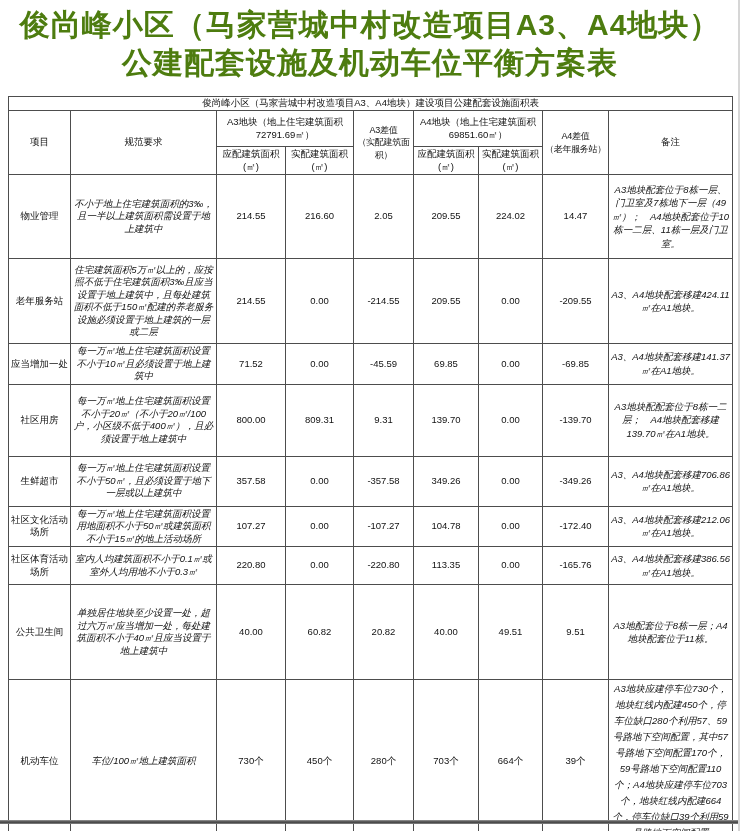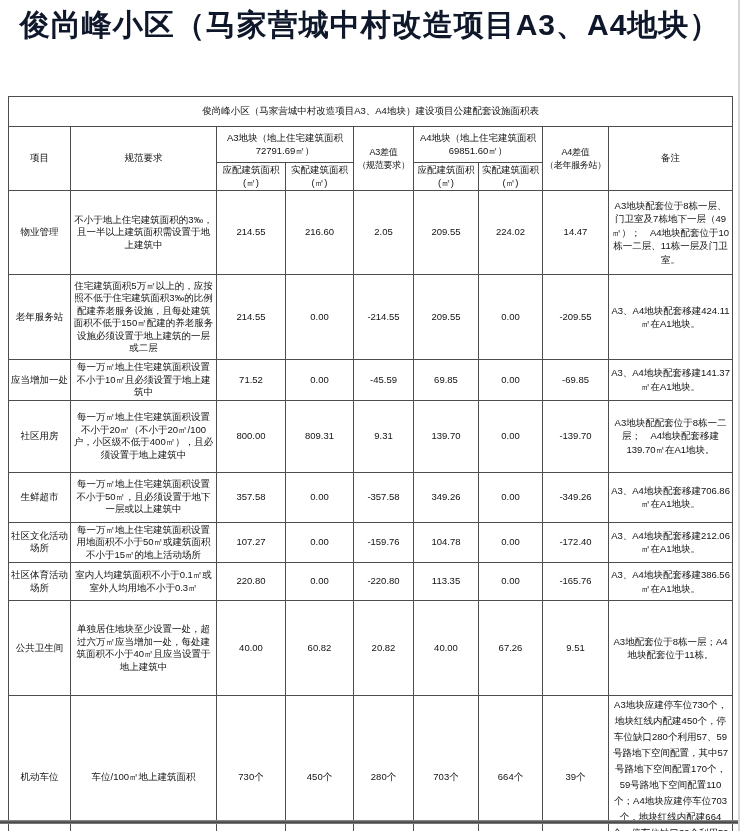--- a/index.html
+++ b/index.html
@@ -5,39 +5,39 @@
   html,body{margin:0;padding:0;background:#ffffff;}
   body{
     width:740px;height:831px;position:relative;overflow:hidden;
     font-family:"Liberation Sans","DejaVu Sans",sans-serif;
     color:#1a1a1a;
     -webkit-font-smoothing:antialiased;
   }
   .page-title{
     width:740px;text-align:center;padding-top:6px;
     font-size:30px;font-weight:bold;line-height:38px;
-    letter-spacing:1px;color:#0f172a;
+    letter-spacing:1px;color:#4d7c0f;
   }
   .doc-table{
     position:absolute;left:8px;top:96px;width:724px;
     border-collapse:collapse;table-layout:fixed;
     font-size:9.5px;line-height:12.5px;color:#111;
   }
   .doc-table td{
     border:1px solid #4d4d4d;
     text-align:center;vertical-align:middle;
     padding:1px 2px;overflow:hidden;
   }
-  .caption-row td{height:13px;padding:8px;font-size:9.5px;margin-left:16px;}
+  .caption-row td{height:13px;padding:0;font-size:9.5px;margin-left:16px;}
   .hdr-row1 td{height:33px;}
   .hdr-row2 td{height:25px;}
   .pre{white-space:pre-line;}
   .hdr-diff{font-size:9px;letter-spacing:-0.3px;padding:0;}
-  .cell-spec{padding:1px 3px;}
-  .cell-remark{padding:1px 3px;line-height:13.5px;}
+  .cell-spec{padding:1px 3px;font-style:italic;}
+  .cell-remark{padding:1px 3px;line-height:13.5px;font-style:italic;}
   tbody tr:nth-child(1){height:84px;}
   tbody tr:nth-child(2){height:85px;}
   tbody tr:nth-child(3){height:38px;}
   tbody tr:nth-child(4){height:72px;}
   tbody tr:nth-child(5){height:50px;}
   tbody tr:nth-child(6){height:40px;}
   tbody tr:nth-child(7){height:38px;}
   tbody tr:nth-child(8){height:95px;}
   tbody tr:nth-child(9){height:150px;}
   tbody tr:nth-child(9) .cell-remark{line-height:16px;}
@@ -48,20 +48,21 @@
   .scan-right-edge{
     position:absolute;right:0;top:0;width:2px;height:831px;
     background:#d6d6d6;
   }
 </style>
 </head>
 <body>
 
 <div class="page-title">
   <div>俊尚峰小区（马家营城中村改造项目A3、A4地块）</div>
+  <div>公建配套设施及机动车位平衡方案表</div>
 </div>
 
 <table class="doc-table">
   <colgroup>
     <col style="width:62px">
       <col style="width:146px">
     <col style="width:69px">
       <col style="width:68px">
       <col style="width:60px">
     <col style="width:65px">
@@ -72,21 +73,21 @@
   <thead>
     <tr class="caption-row">
       <td colspan="9">俊尚峰小区（马家营城中村改造项目A3、A4地块）建设项目公建配套设施面积表</td>
     </tr>
     <tr class="hdr-row1">
       <td rowspan="2">项目</td>
       <td rowspan="2">规范要求</td>
       <td colspan="2" class="pre">A3地块（地上住宅建筑面积
 72791.69㎡）</td>
       <td rowspan="2" class="pre hdr-diff">A3差值
-（规范要求）</td>
+（实配建筑面积）</td>
       <td colspan="2" class="pre">A4地块（地上住宅建筑面积
 69851.60㎡）</td>
       <td rowspan="2" class="pre hdr-diff">A4差值
 （老年服务站）</td>
       <td rowspan="2">备注</td>
     </tr>
     <tr class="hdr-row2">
       <td class="pre">应配建筑面积
 (㎡)</td>
       <td class="pre">实配建筑面积
@@ -104,21 +105,21 @@
         <td class="cell-a3_required">214.55</td>
         <td class="cell-a3_actual">216.60</td>
         <td class="cell-a3_diff">2.05</td>
         <td class="cell-a4_required">209.55</td>
         <td class="cell-a4_actual">224.02</td>
         <td class="cell-a4_diff">14.47</td>
         <td class="cell-remark">A3地块配套位于8栋一层、门卫室及7栋地下一层（49㎡）；　A4地块配套位于10栋一二层、11栋一层及门卫室。</td>
       </tr>
       <tr>
         <td class="cell-item">老年服务站</td>
-        <td class="cell-spec">住宅建筑面积5万㎡以上的，应按照不低于住宅建筑面积3‰的比例配建养老服务设施，且每处建筑面积不低于150㎡配建的养老服务设施必须设置于地上建筑的一层或二层</td>
+        <td class="cell-spec">住宅建筑面积5万㎡以上的，应按照不低于住宅建筑面积3‰且应当设置于地上建筑中，且每处建筑面积不低于150㎡配建的养老服务设施必须设置于地上建筑的一层或二层</td>
         <td class="cell-a3_required">214.55</td>
         <td class="cell-a3_actual">0.00</td>
         <td class="cell-a3_diff">-214.55</td>
         <td class="cell-a4_required">209.55</td>
         <td class="cell-a4_actual">0.00</td>
         <td class="cell-a4_diff">-209.55</td>
         <td class="cell-remark">A3、A4地块配套移建424.11㎡在A1地块。</td>
       </tr>
       <tr>
         <td class="cell-item">应当增加一处</td>
@@ -151,21 +152,21 @@
         <td class="cell-a4_required">349.26</td>
         <td class="cell-a4_actual">0.00</td>
         <td class="cell-a4_diff">-349.26</td>
         <td class="cell-remark">A3、A4地块配套移建706.86㎡在A1地块。</td>
       </tr>
       <tr>
         <td class="cell-item">社区文化活动场所</td>
         <td class="cell-spec">每一万㎡地上住宅建筑面积设置用地面积不小于50㎡或建筑面积不小于15㎡的地上活动场所</td>
         <td class="cell-a3_required">107.27</td>
         <td class="cell-a3_actual">0.00</td>
-        <td class="cell-a3_diff">-159.76</td>
+        <td class="cell-a3_diff">-107.27</td>
         <td class="cell-a4_required">104.78</td>
         <td class="cell-a4_actual">0.00</td>
         <td class="cell-a4_diff">-172.40</td>
         <td class="cell-remark">A3、A4地块配套移建212.06㎡在A1地块。</td>
       </tr>
       <tr>
         <td class="cell-item">社区体育活动场所</td>
         <td class="cell-spec">室内人均建筑面积不小于0.1㎡或室外人均用地不小于0.3㎡</td>
         <td class="cell-a3_required">220.80</td>
         <td class="cell-a3_actual">0.00</td>
@@ -175,21 +176,21 @@
         <td class="cell-a4_diff">-165.76</td>
         <td class="cell-remark">A3、A4地块配套移建386.56㎡在A1地块。</td>
       </tr>
       <tr>
         <td class="cell-item">公共卫生间</td>
         <td class="cell-spec">单独居住地块至少设置一处，超过六万㎡应当增加一处，每处建筑面积不小于40㎡且应当设置于地上建筑中</td>
         <td class="cell-a3_required">40.00</td>
         <td class="cell-a3_actual">60.82</td>
         <td class="cell-a3_diff">20.82</td>
         <td class="cell-a4_required">40.00</td>
-        <td class="cell-a4_actual">67.26</td>
+        <td class="cell-a4_actual">49.51</td>
         <td class="cell-a4_diff">9.51</td>
         <td class="cell-remark">A3地配套位于8栋一层；A4地块配套位于11栋。</td>
       </tr>
       <tr>
         <td class="cell-item">机动车位</td>
         <td class="cell-spec">车位/100㎡地上建筑面积</td>
         <td class="cell-a3_required">730个</td>
         <td class="cell-a3_actual">450个</td>
         <td class="cell-a3_diff">280个</td>
         <td class="cell-a4_required">703个</td>

